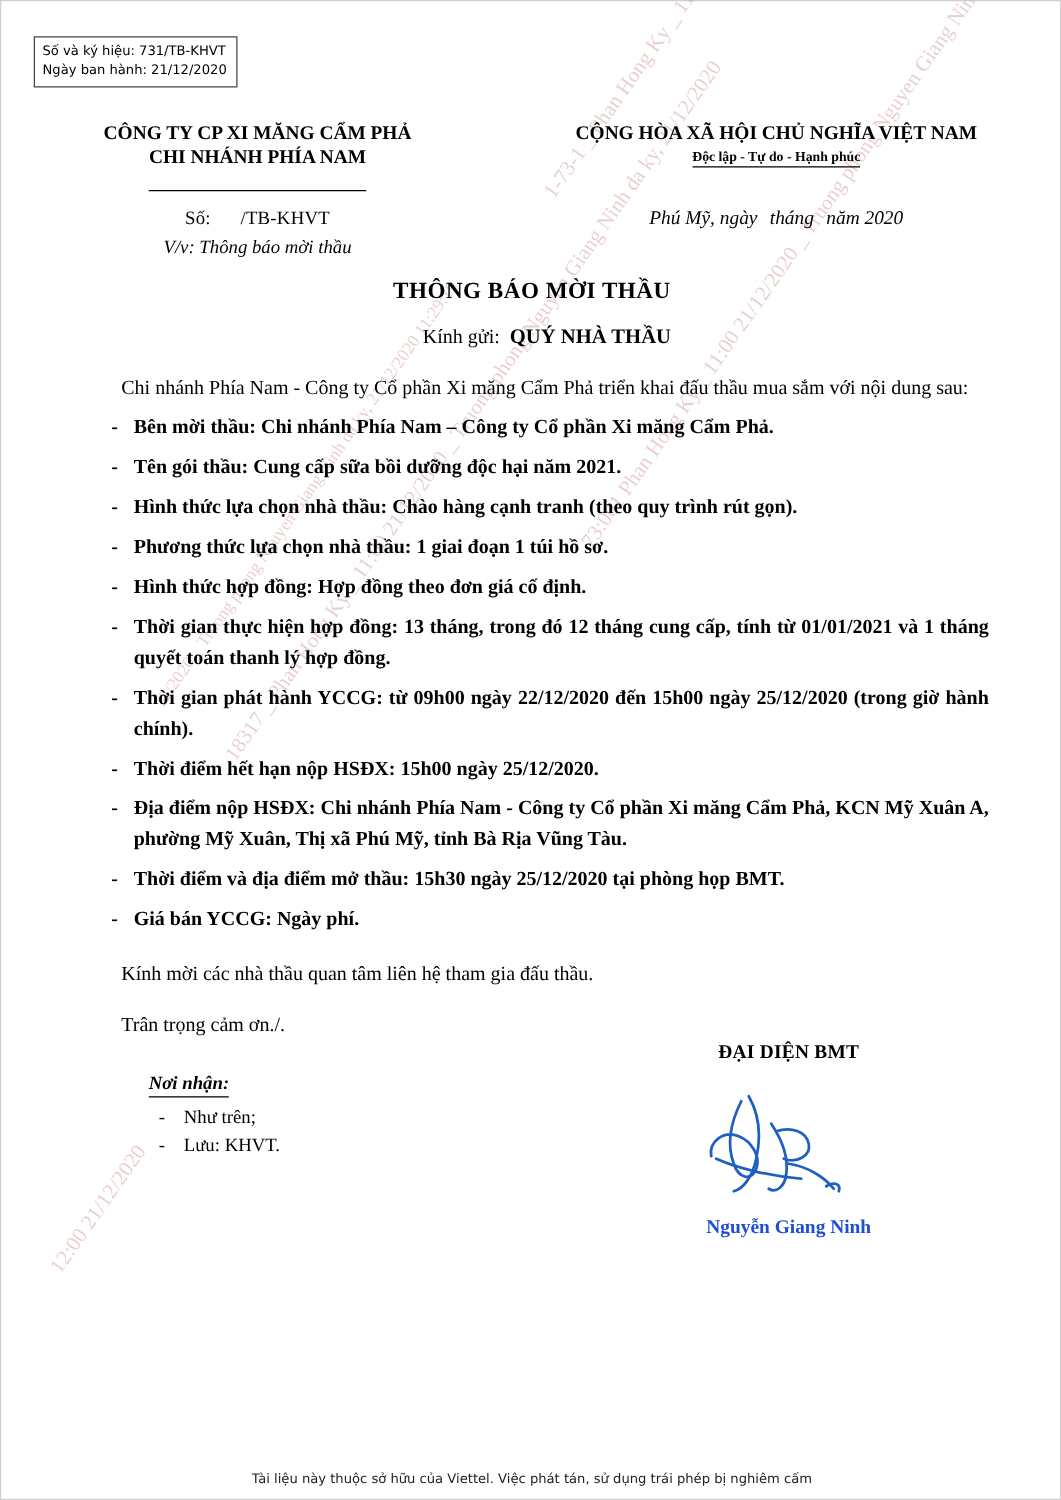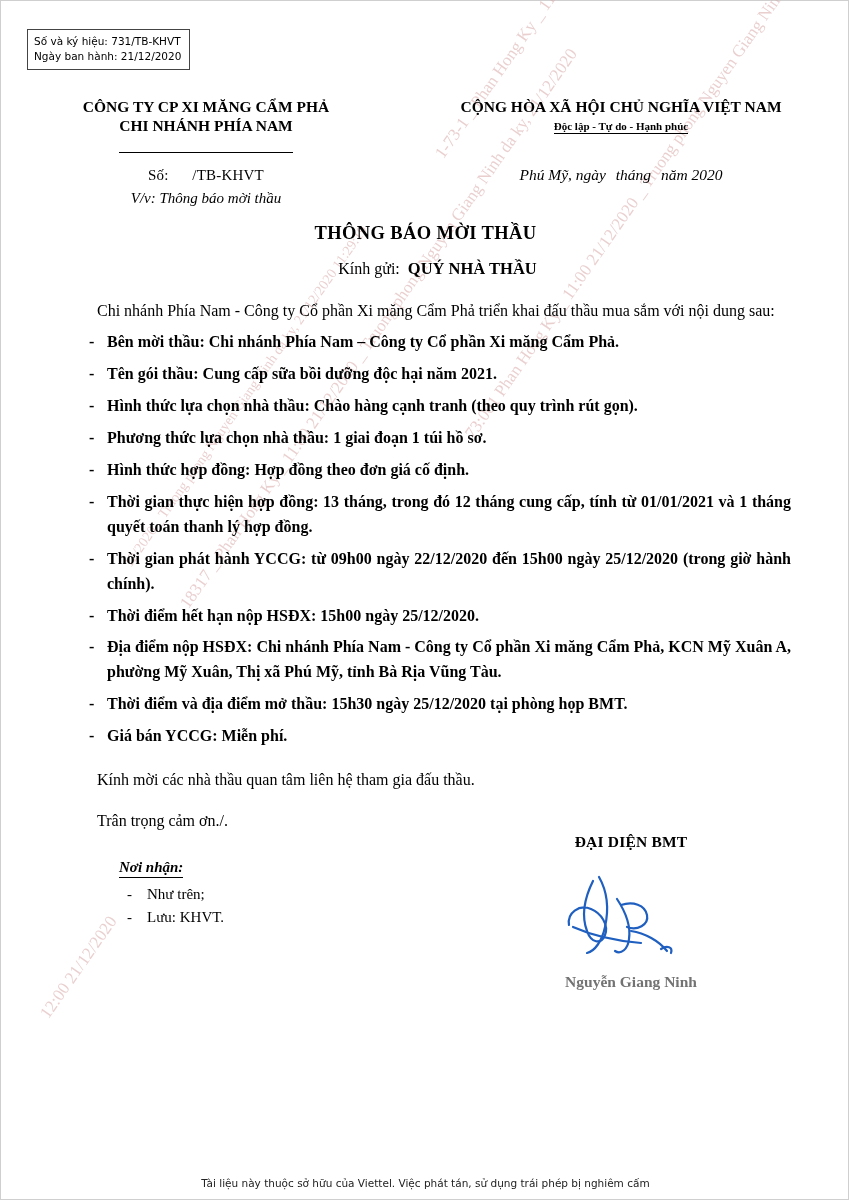--- a/index.html
+++ b/index.html
@@ -225,21 +225,21 @@
     letter-spacing: .2px;
   }
   .sig-name {
     position: absolute;
     top: 972px;
     left: 470px;
     width: 320px;
     text-align: center;
     font-weight: bold;
     font-size: 15.5px;
-    color: #737373;
+    color: #1d4ed8;
   }
   .signature {
     position: absolute;
     top: 868px;
     left: 520px;
     width: 230px;
     height: 100px;
   }
 
   .noinhan {
@@ -340,21 +340,21 @@
       <li>Bên mời thầu: Chi nhánh Phía Nam – Công ty Cổ phần Xi măng Cẩm Phả.</li>
       <li>Tên gói thầu: Cung cấp sữa bồi dưỡng độc hại năm 2021.</li>
       <li>Hình thức lựa chọn nhà thầu: Chào hàng cạnh tranh (theo quy trình rút gọn).</li>
       <li>Phương thức lựa chọn nhà thầu: 1 giai đoạn 1 túi hồ sơ.</li>
       <li>Hình thức hợp đồng: Hợp đồng theo đơn giá cố định.</li>
       <li>Thời gian thực hiện hợp đồng: 13 tháng, trong đó 12 tháng cung cấp, tính từ 01/01/2021 và 1 tháng quyết toán thanh lý hợp đồng.</li>
       <li>Thời gian phát hành YCCG: từ 09h00 ngày 22/12/2020 đến 15h00 ngày 25/12/2020 (trong giờ hành chính).</li>
       <li>Thời điểm hết hạn nộp HSĐX: 15h00 ngày 25/12/2020.</li>
       <li>Địa điểm nộp HSĐX: Chi nhánh Phía Nam - Công ty Cổ phần Xi măng Cẩm Phả, KCN Mỹ Xuân A, phường Mỹ Xuân, Thị xã Phú Mỹ, tỉnh Bà Rịa Vũng Tàu.</li>
       <li>Thời điểm và địa điểm mở thầu: 15h30 ngày 25/12/2020 tại phòng họp BMT.</li>
-      <li>Giá bán YCCG: Miễn phí.</li>
+      <li>Giá bán YCCG: Ngày phí.</li>
     </ul>
 
     <div class="para2">Kính mời các nhà thầu quan tâm liên hệ tham gia đấu thầu.</div>
     <div class="para3">Trân trọng cảm ơn./.</div>
   </div>
 
   <div class="noinhan">
     <span class="ttl">Nơi nhận:</span>
     <ul>
       <li>Như trên;</li>

